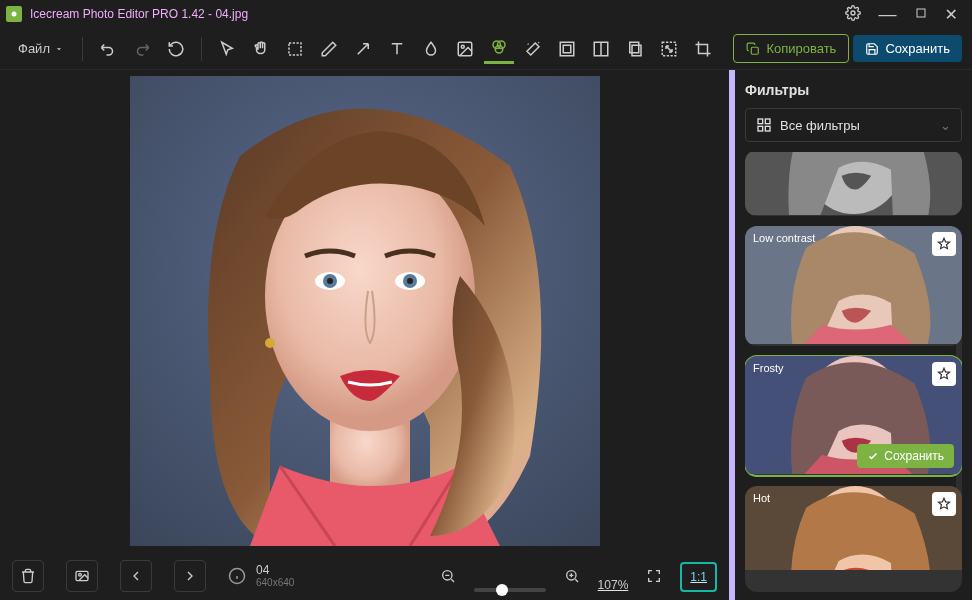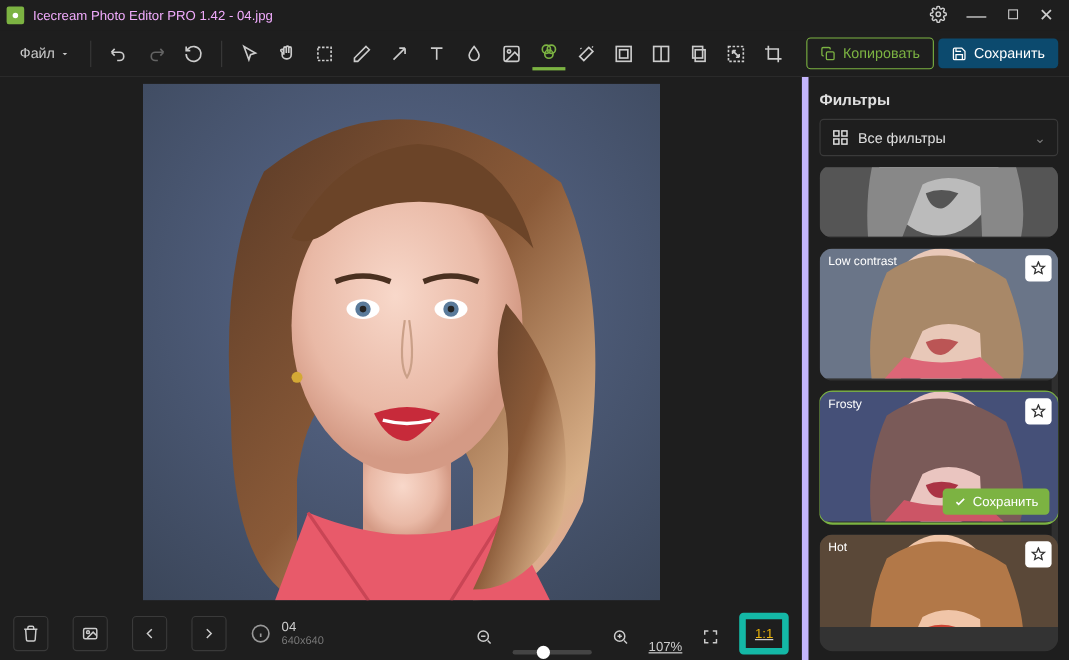--- a/index.html
+++ b/index.html
@@ -114,22 +114,22 @@
     .zoom-group { display: flex; align-items: flex-end; gap: 10px; text-decoration: underline; }
     .slider {
       width: 72px; height: 4px; background: #444; border-radius: 2px; position: relative;
     }
     .slider .thumb {
       width: 12px; height: 12px; background: #fff; border-radius: 50%;
       position: absolute; top: -4px; left: 22px;
     }
     .zoom-text { font-size: 12px; color: #ccc; }
     .ratio-btn {
-      border: 6px solid #14b8a6; border-radius: 4px;
-      padding: 6px 8px; font-size: 12px; color: #eab308; cursor: pointer;
+      border: 2px solid #14b8a6; border-radius: 4px;
+      padding: 6px 8px; font-size: 12px; color: #7dd3fc; cursor: pointer;
     }
 
     .sidebar {
       width: 243px;
       padding: 12px 10px 0;
       display: flex;
       flex-direction: column;
       border-left: 6px solid #c4b5fd;
     }
     .sidebar h3 { font-size: 14px; font-weight: 600; margin-bottom: 10px; }

